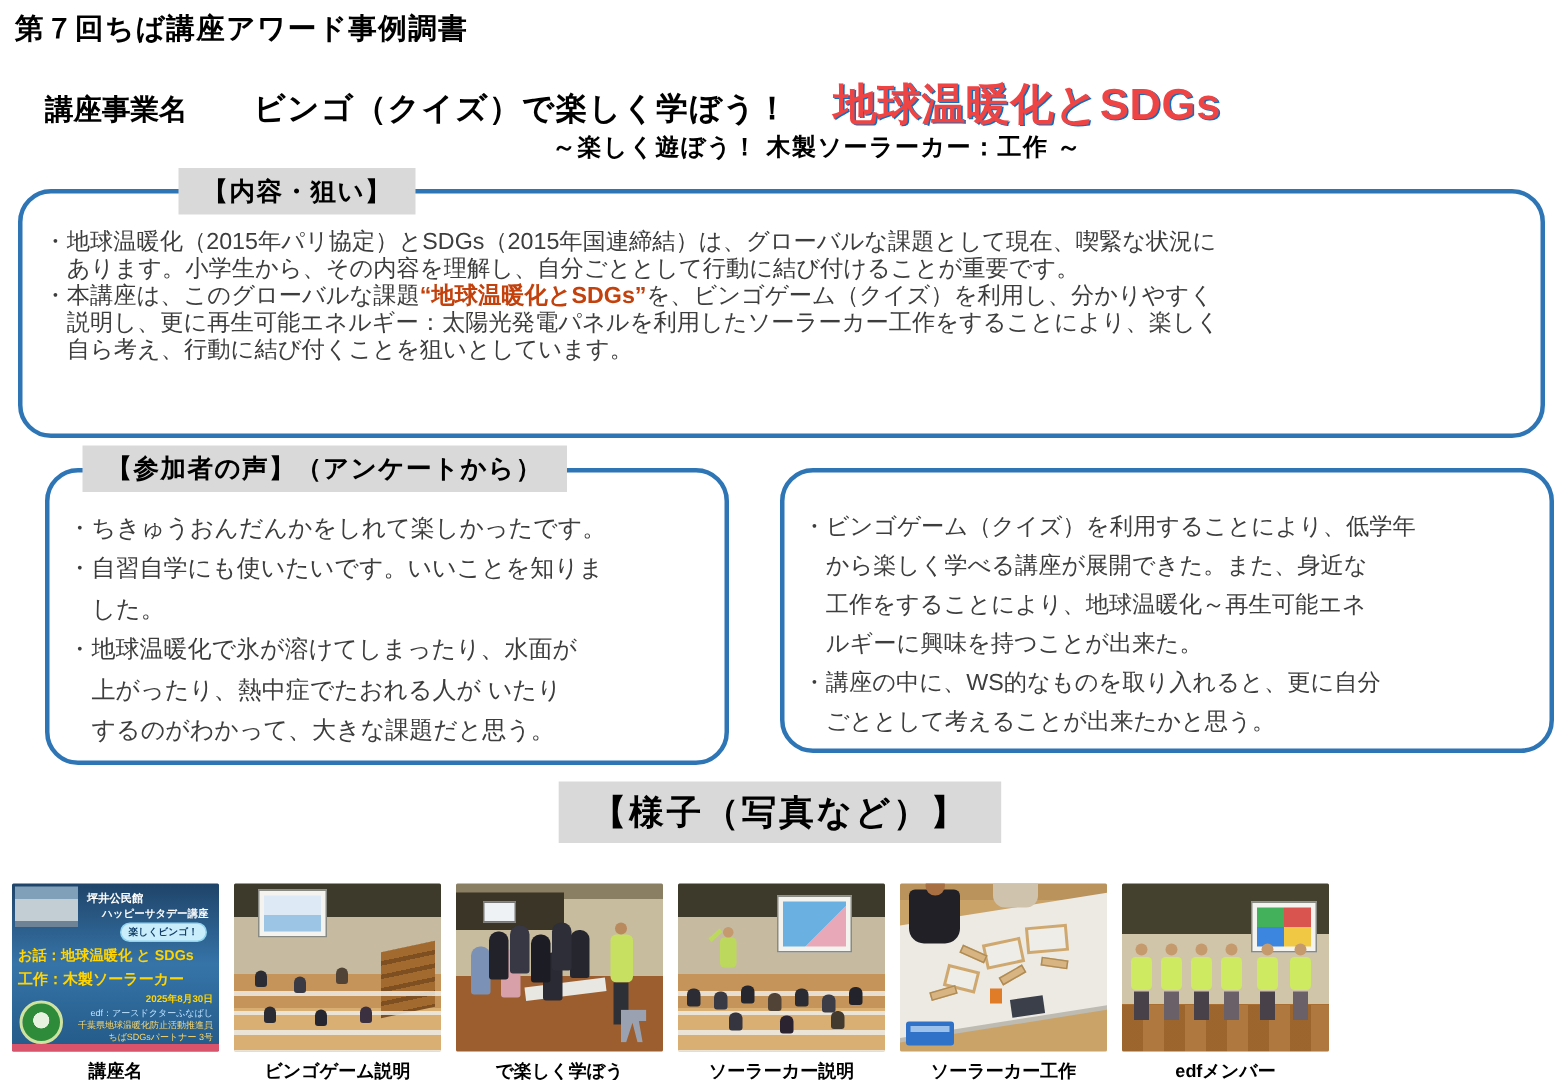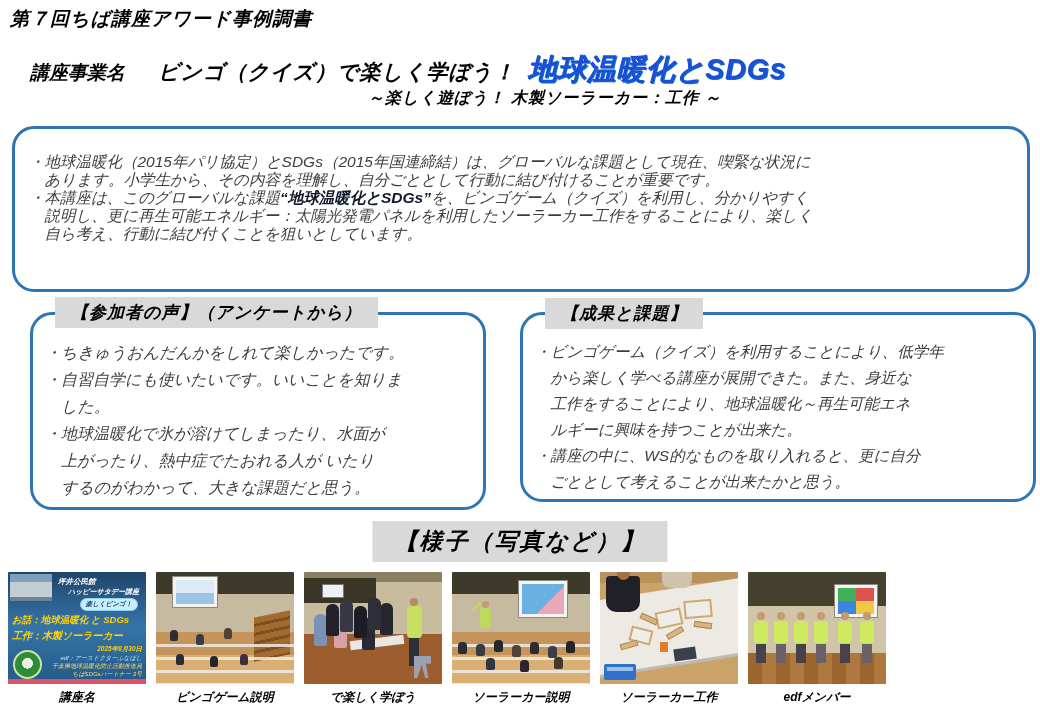--- a/index.html
+++ b/index.html
@@ -1,55 +1,55 @@
 <!DOCTYPE html>
 <html><head>
 <meta charset="utf-8">
 <style>
   html,body{margin:0;padding:0;}
   body{width:1040px;height:720px;overflow:hidden;background:#fff;
        font-family:"Liberation Sans","DejaVu Sans",sans-serif;color:#000;}
-  #page{position:relative;width:1040px;height:544px;background:#fff;font-style:italic;}
+  #page{position:relative;width:1040px;height:544px;background:#fff;}
 
   .doc-title{position:absolute;left:10px;top:6px;font-size:19px;font-weight:bold;letter-spacing:1px;}
   .org-name{position:absolute;right:16px;top:20px;font-size:16px;font-weight:bold;letter-spacing:1px;}
 
   .course-line{position:absolute;left:30px;top:50px;display:flex;align-items:baseline;white-space:nowrap;}
   .course-label{font-size:19px;font-weight:bold;}
   .course-venue{font-size:17px;color:#2b2b2b;margin-left:2px;}
-  .catch-black{font-size:21px;font-weight:900;margin-left:33px;letter-spacing:1px;}
-  .catch-blue{font-size:29px;font-weight:900;margin-left:12px;color:#1d4ed8;
+  .catch-black{font-size:21px;font-weight:900;margin-left:44px;letter-spacing:1px;}
+  .catch-blue{font-size:29px;font-weight:900;margin-left:29px;color:#ef4444;
               text-shadow:1px 1px 0 #0d6fc0;letter-spacing:0.5px;}
   .subtitle{position:absolute;left:368px;top:88px;font-size:16px;font-weight:900;letter-spacing:1px;}
 
   .box{position:absolute;border:3px solid #2e75b6;border-radius:22px;background:#fff;}
   .tab{position:absolute;background:#d9d9d9;font-weight:bold;color:#000;
        padding:4px 16px;font-size:17px;letter-spacing:1px;white-space:nowrap;}
   .box-aim{left:12px;top:126px;width:1012px;height:160px;}
   .tab-aim{left:104px;top:-17px;}
   .aim-text{position:absolute;left:14px;right:10px;top:24px;font-size:15.5px;line-height:18px;
             color:#3d3d3d;white-space:pre-line;}
-  .aim-blue{color:#0f172a;font-weight:bold;}
+  .aim-blue{color:#c2410c;font-weight:bold;}
 
   .box-voices{left:30px;top:312px;width:450px;height:192px;}
   .tab-voices{left:22px;top:-18px;}
   .voices-text{position:absolute;left:12px;right:6px;top:24px;font-size:16px;line-height:27px;
                color:#3d3d3d;white-space:pre-line;}
 
   .box-results{left:520px;top:312px;width:510px;height:184px;}
   .tab-results{left:22px;top:-17px;}
   .results-text{position:absolute;left:12px;right:6px;top:24px;font-size:15.5px;line-height:26px;
                 color:#3d3d3d;white-space:pre-line;}
 
   .photos-header{position:absolute;top:521px;left:50%;transform:translateX(-50%);
                  background:#d9d9d9;font-size:23px;font-weight:bold;padding:5px 22px;letter-spacing:2px;}
 
   .strip{position:absolute;left:8px;top:572px;display:flex;gap:10px;}
   .photo{width:138px;}
-  .ph{width:138px;height:112px;position:relative;overflow:hidden;border-radius:1px;}
+  .ph{width:138px;height:112px;position:relative;overflow:hidden;border-radius:1px;margin-top:17px;}
   .caption{margin-top:5px;text-align:center;font-size:12px;font-weight:bold;white-space:nowrap;}
 
   
   .poster{background:linear-gradient(180deg,#1f4469 0%,#3674a8 48%,#235a88 100%);}
   .poster .building{position:absolute;left:2px;top:2px;width:42px;height:27px;
         background:linear-gradient(180deg,#7fa0b8 0 30%,#c3cdd4 30% 85%,#6e8496 85% 100%);}
   .poster .venue1{position:absolute;left:50px;top:5px;color:#fff;font-size:7.5px;font-weight:bold;}
   .poster .venue2{position:absolute;left:60px;top:15px;color:#fff;font-size:7px;font-weight:bold;}
   .poster .bubble{position:absolute;right:8px;top:26px;background:#c9edfb;color:#14406b;
         font-size:6.5px;font-weight:bold;padding:1px 5px;border-radius:7px;border:1px solid #8fd4ef;}
@@ -135,38 +135,38 @@
   <div class="doc-title">第７回ちば講座アワード事例調書</div>
 
   <div class="course-line">
     <span class="course-label">講座事業名</span>
     <span class="catch-black">ビンゴ（クイズ）で楽しく学ぼう！</span>
     <span class="catch-blue">地球温暖化とSDGs</span>
   </div>
   <div class="subtitle">～楽しく遊ぼう！ 木製ソーラーカー：工作 ～</div>
 
   <div class="box box-aim">
+    <div class="tab tab-aim">【内容・狙い】</div>
     <div class="aim-text"><span>・地球温暖化（2015年パリ協定）とSDGs（2015年国連締結）は、グローバルな課題として現在、喫緊な状況に
 　あります。小学生から、その内容を理解し、自分ごととして行動に結び付けることが重要です。</span><br><span>・本講座は、このグローバルな課題</span><span class="aim-blue">“地球温暖化とSDGs”</span><span>を、ビンゴゲーム（クイズ）を利用し、分かりやすく
 　説明し、更に再生可能エネルギー：太陽光発電パネルを利用したソーラーカー工作をすることにより、楽しく
 　自ら考え、行動に結び付くことを狙いとしています。</span></div>
   </div>
 
   <div class="box box-voices">
     <div class="tab tab-voices">【参加者の声】（アンケートから）</div>
     <div class="voices-text">・ちきゅうおんだんかをしれて楽しかったです。
 ・自習自学にも使いたいです。いいことを知りま
 　した。
 ・地球温暖化で氷が溶けてしまったり、水面が
 　上がったり、熱中症でたおれる人が いたり
 　するのがわかって、大きな課題だと思う。</div>
   </div>
 
   <div class="box box-results">
-    <div class="tab tab-results">【成果と課題】</div>
     <div class="results-text">・ビンゴゲーム（クイズ）を利用することにより、低学年
 　から楽しく学べる講座が展開できた。また、身近な
 　工作をすることにより、地球温暖化～再生可能エネ
 　ルギーに興味を持つことが出来た。
 ・講座の中に、WS的なものを取り入れると、更に自分
 　ごととして考えることが出来たかと思う。</div>
   </div>
 
   <div class="photos-header">【様子（写真など）】</div>
 

